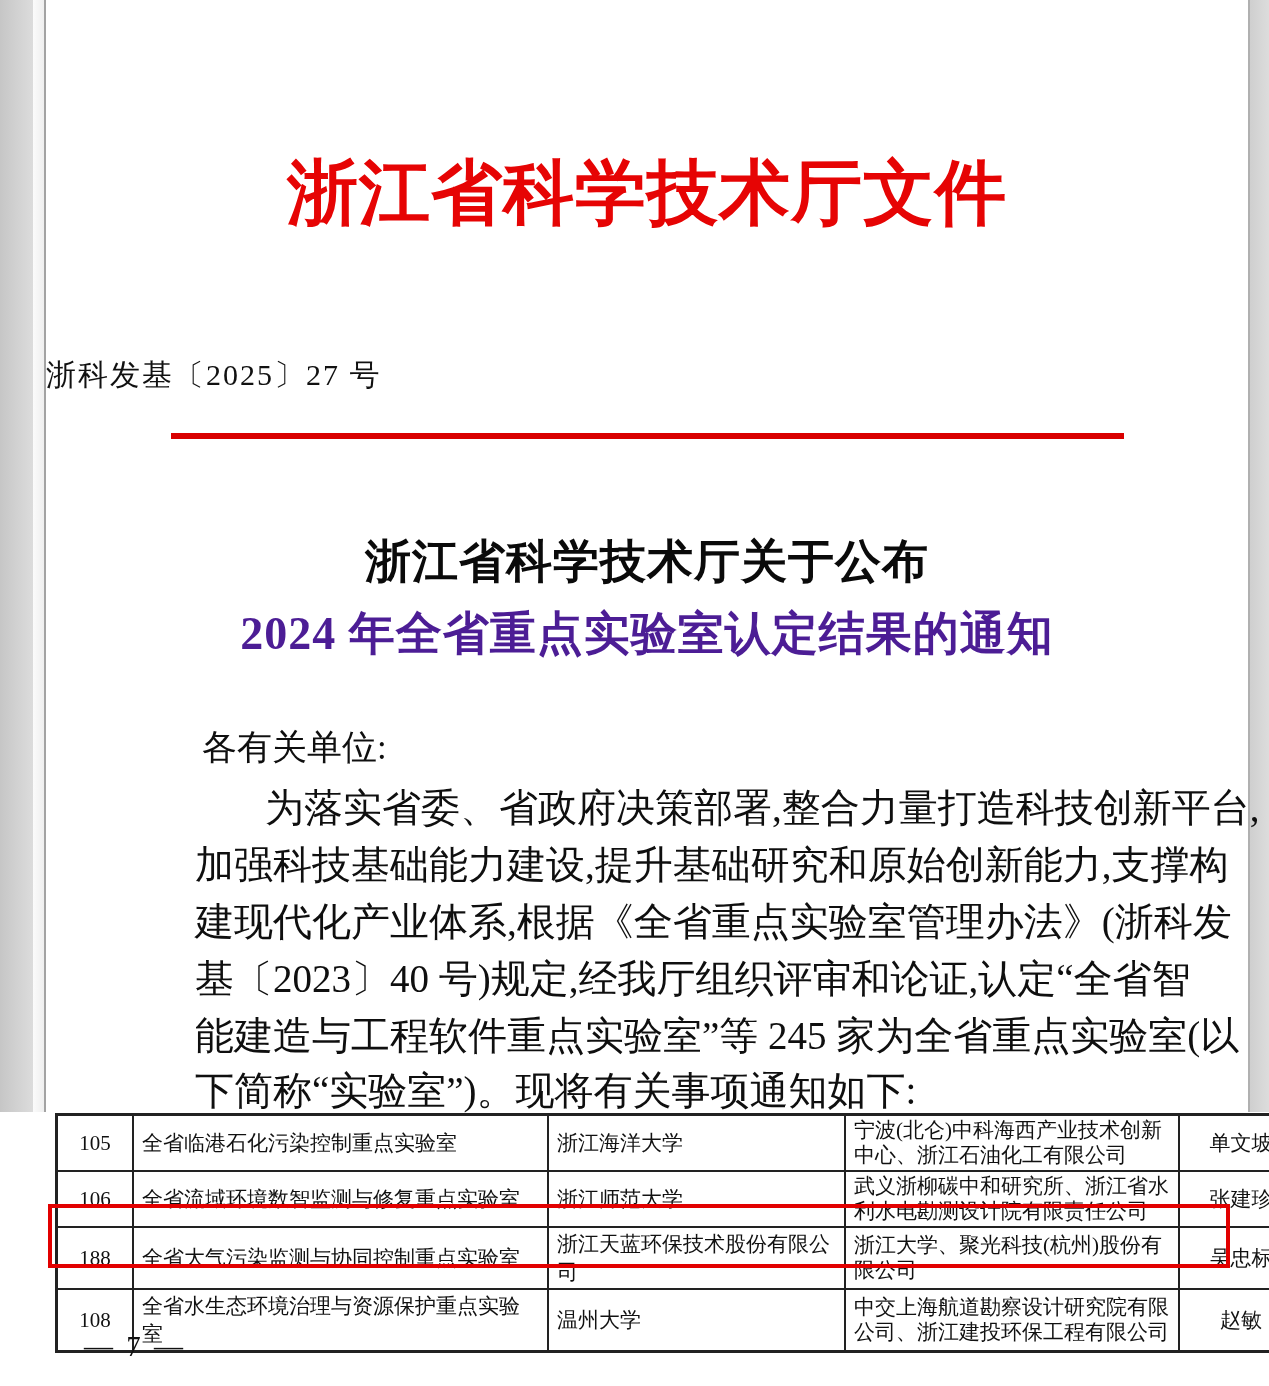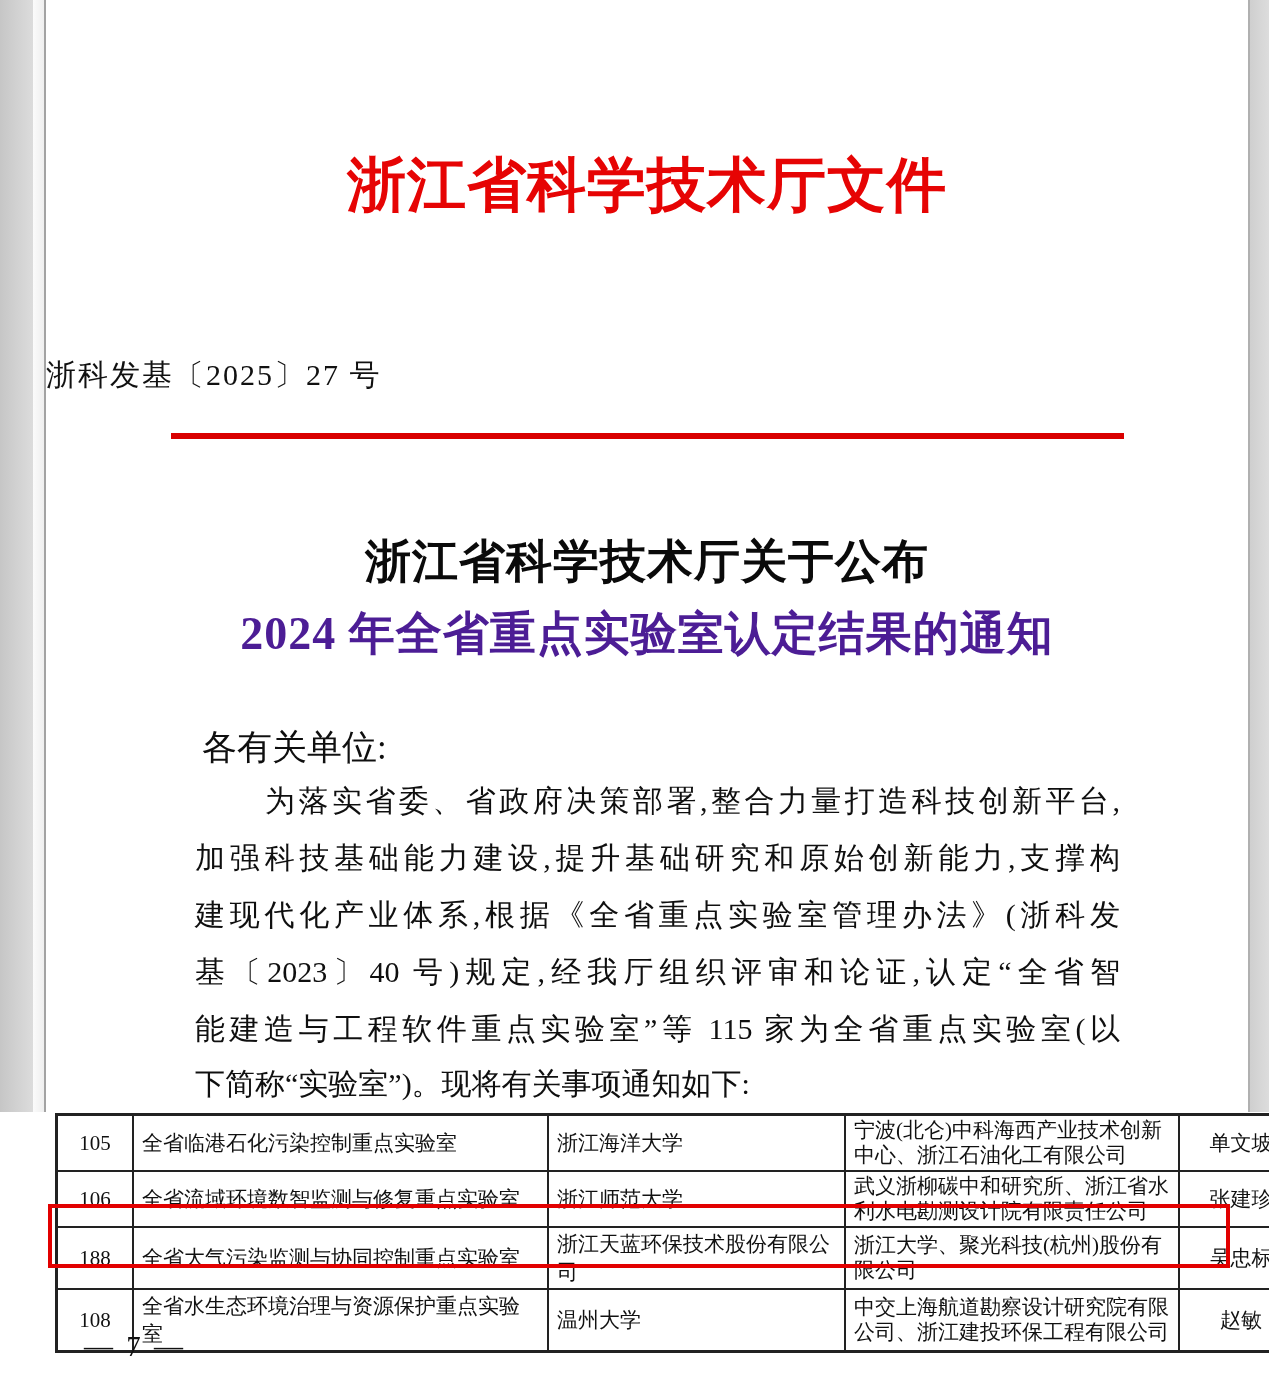--- a/index.html
+++ b/index.html
@@ -10,34 +10,34 @@
   }
   
   .bg-left{position:absolute;left:0;top:0;width:33px;height:1112px;
     background:linear-gradient(to right,#c6c6c6,#dcdcdc);}
   .page-edge-left{position:absolute;left:33px;top:0;width:11px;height:1112px;
     background:linear-gradient(to right,#fbfbfb,#efefef);border-right:2px solid #a3a3a3;}
   .bg-right{position:absolute;left:1248px;top:0;width:21px;height:1112px;
     background:linear-gradient(to right,#cfcfcf,#dedede);border-left:2px solid #b0b0b0;}
   
   .header-title{position:absolute;left:46px;top:146px;width:1202px;
-    text-align:center;font-size:59px;font-weight:bold;color:#e60404;
+    text-align:center;font-size:71px;font-weight:bold;color:#e60404;
     letter-spacing:1px;white-space:nowrap;}
   .doc-number{position:absolute;left:46px;top:355px;width:1202px;
     font-size:30px;color:#111;letter-spacing:2px;}
   .red-line{position:absolute;left:171px;top:433px;width:953px;height:6px;
     background:#d90000;}
   
   .notice-1{position:absolute;left:46px;top:531px;width:1202px;text-align:center;
     font-size:46px;font-weight:bold;color:#0a0a0a;letter-spacing:1px;}
   .notice-2{position:absolute;left:46px;top:603px;width:1202px;text-align:center;
     font-size:46px;font-weight:bold;color:#4c1d95;letter-spacing:1px;}
   
   .salutation{position:absolute;left:202px;top:724px;font-size:35px;color:#0f0f0f;text-align:right;}
-  .bline{position:absolute;left:195px;width:925px;font-size:30px;color:#0f0f0f;
+  .bline{position:absolute;left:195px;width:925px;font-size:39px;color:#0f0f0f;
     white-space:nowrap;text-align:justify;text-align-last:justify;}
   .bline.indent{left:265px;width:855px;}
   .bline.last{text-align:left;text-align-last:left;}
   .bl1{top:781px;} .bl2{top:838px;} .bl3{top:895px;}
   .bl4{top:952px;} .bl5{top:1009px;} .bl6{top:1064px;}
   
   table.results{position:absolute;left:55px;top:1113px;border-collapse:collapse;
     table-layout:fixed;width:1158px;border:3px solid #222;}
   table.results td{border:2px solid #222;font-size:21px;color:#111;
     padding:2px 8px;overflow:hidden;}
@@ -65,21 +65,21 @@
 <div class="red-line"></div>
 
 <div class="notice-1">浙江省科学技术厅关于公布</div>
 <div class="notice-2">2024 年全省重点实验室认定结果的通知</div>
 
 <div class="salutation">各有关单位:</div>
 <div class="bline indent bl1">为落实省委、省政府决策部署,整合力量打造科技创新平台,</div>
 <div class="bline bl2">加强科技基础能力建设,提升基础研究和原始创新能力,支撑构</div>
 <div class="bline bl3">建现代化产业体系,根据《全省重点实验室管理办法》(浙科发</div>
 <div class="bline bl4">基〔2023〕40 号)规定,经我厅组织评审和论证,认定“全省智</div>
-<div class="bline bl5">能建造与工程软件重点实验室”等 115 家为全省重点实验室(以</div>
+<div class="bline bl5">能建造与工程软件重点实验室”等 245 家为全省重点实验室(以</div>
 <div class="bline last bl6">下简称“实验室”)。现将有关事项通知如下:</div>
 
 <table class="results">
   <tbody>
       <tr class="r1">
     <td class="c-no">105</td>
     <td class="c-lab">全省临港石化污染控制重点实验室</td>
     <td class="c-inst">浙江海洋大学</td>
     <td class="c-part">宁波(北仑)中科海西产业技术创新中心、浙江石油化工有限公司</td>
     <td class="c-dir">单文坡</td>

